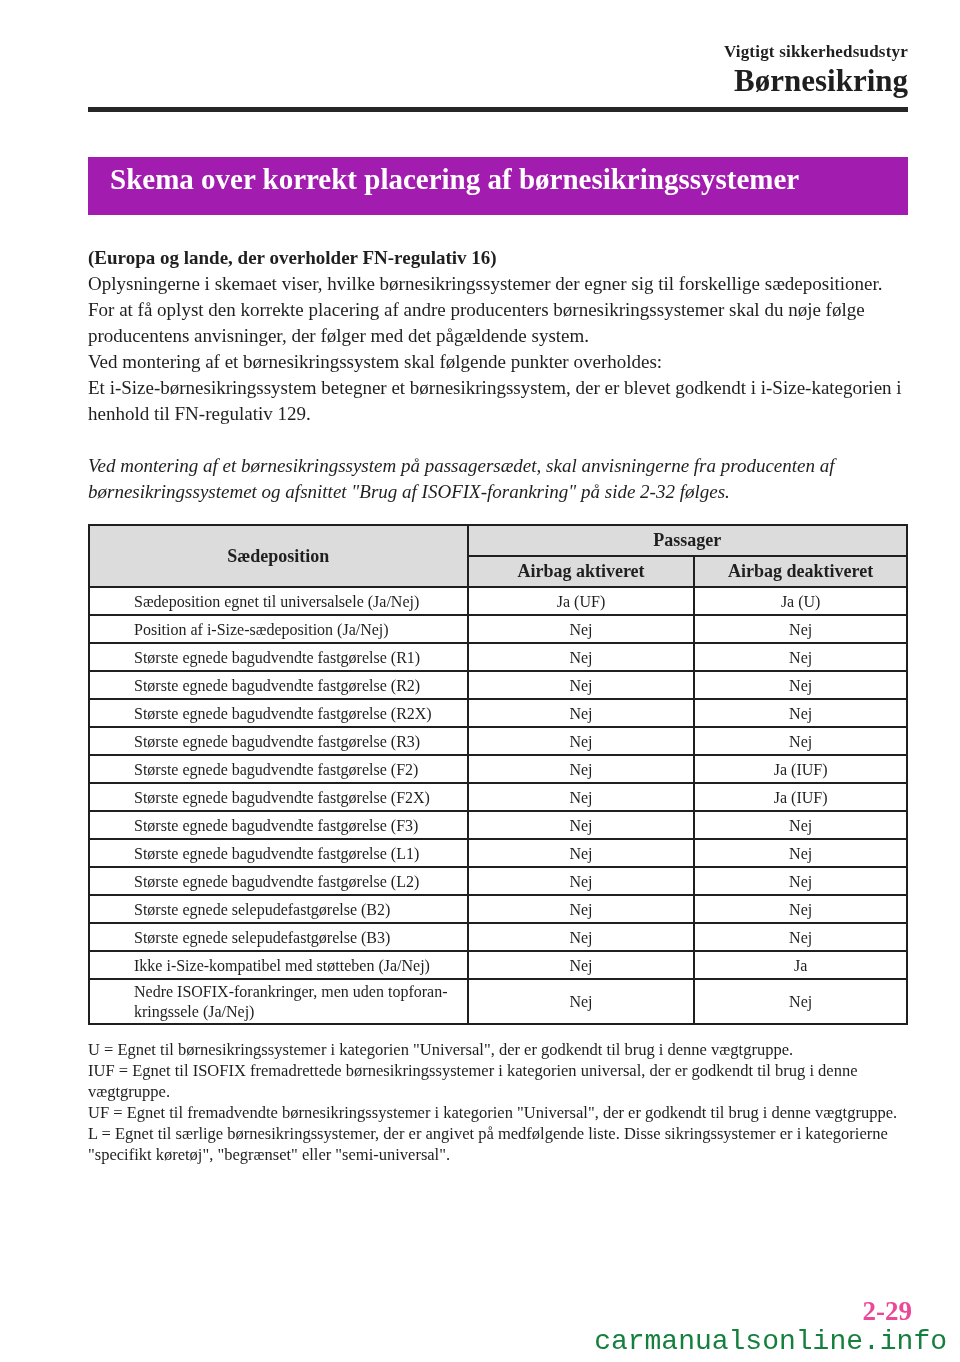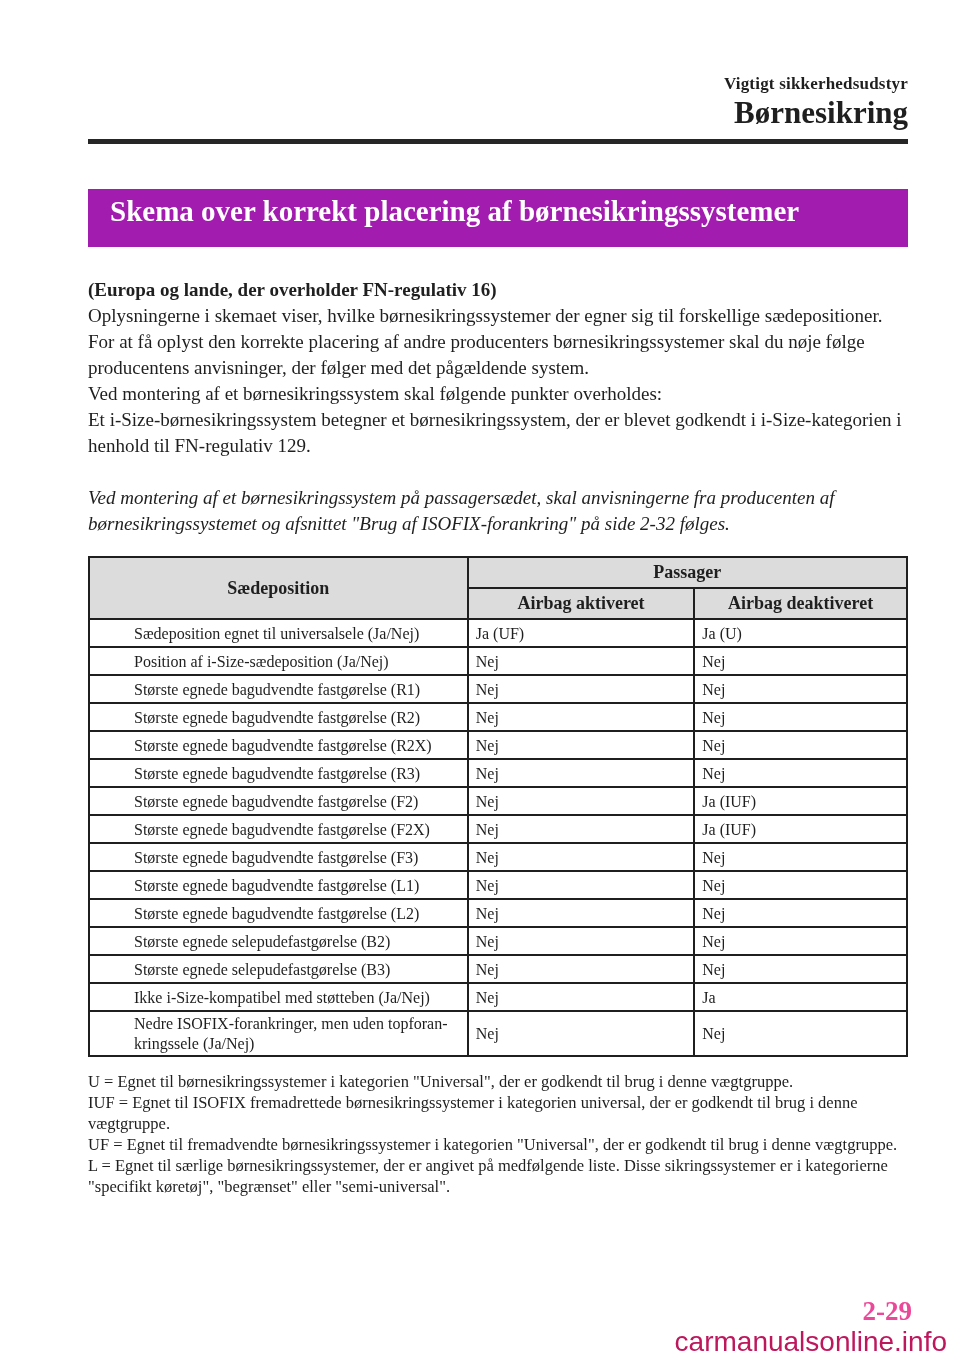--- a/index.html
+++ b/index.html
@@ -6,21 +6,21 @@
   html,body { background:#ffffff; }
   body {
     width:960px; height:1362px;
     position:relative; overflow:hidden;
     font-family:"Liberation Serif", serif;
     color:#1f1f1f;
   }
   .page { padding:42px 52px 0 88px; }
 
   
-  .running-header { text-align:right;margin-top:32px; }
+  .running-header { text-align:right; }
   .eyebrow { font-size:17px; font-weight:bold; letter-spacing:.2px; }
   .doc-title { font-size:31px; font-weight:bold; margin-top:3px; line-height:1.05; }
   .top-rule { height:5px; background:#262626; margin-top:9px; }
 
   
   .section-bar {
     margin-top:45px;
     background:#a21caf; color:#ffffff;
     font-size:29px; font-weight:bold;
     padding:7px 10px 20px 22px;
@@ -45,34 +45,34 @@
     padding:4px 4px;
   }
   .seat-table col.c1 { width:46.3%; }
   .seat-table col.c2 { width:27.7%; }
   .seat-table col.c3 { width:26%; }
   .seat-table tbody td {
     font-size:16px; padding:2px 7px; height:28px;
     line-height:1.2; vertical-align:middle;
   }
   .seat-table tbody td.label-cell { text-align:left; white-space:pre-line;padding-left:44px; }
-  .seat-table tbody td.value-cell { }
+  .seat-table tbody td.value-cell { text-align:center; }
 
   
   .footnotes { margin-top:14px; font-size:16.5px; line-height:21px; }
 
   
   .page-number {
     position:absolute; right:48px; top:1296px;
     font-size:27px; font-weight:bold; color:#ec4899;
   }
   .watermark {
     position:absolute; right:13px; top:1326px;
-    font-family:Liberation Sans, sans-serif;
-    font-size:28px; color:#be185d;
+    font-family:Liberation Mono, monospace;
+    font-size:28px; color:#15803d;
   }
 </style>
 </head>
 <body>
 
 <div class="page">
 
   <div class="running-header">
     <div class="eyebrow">Vigtigt sikkerhedsudstyr</div>
     <div class="doc-title">Børnesikring</div>

